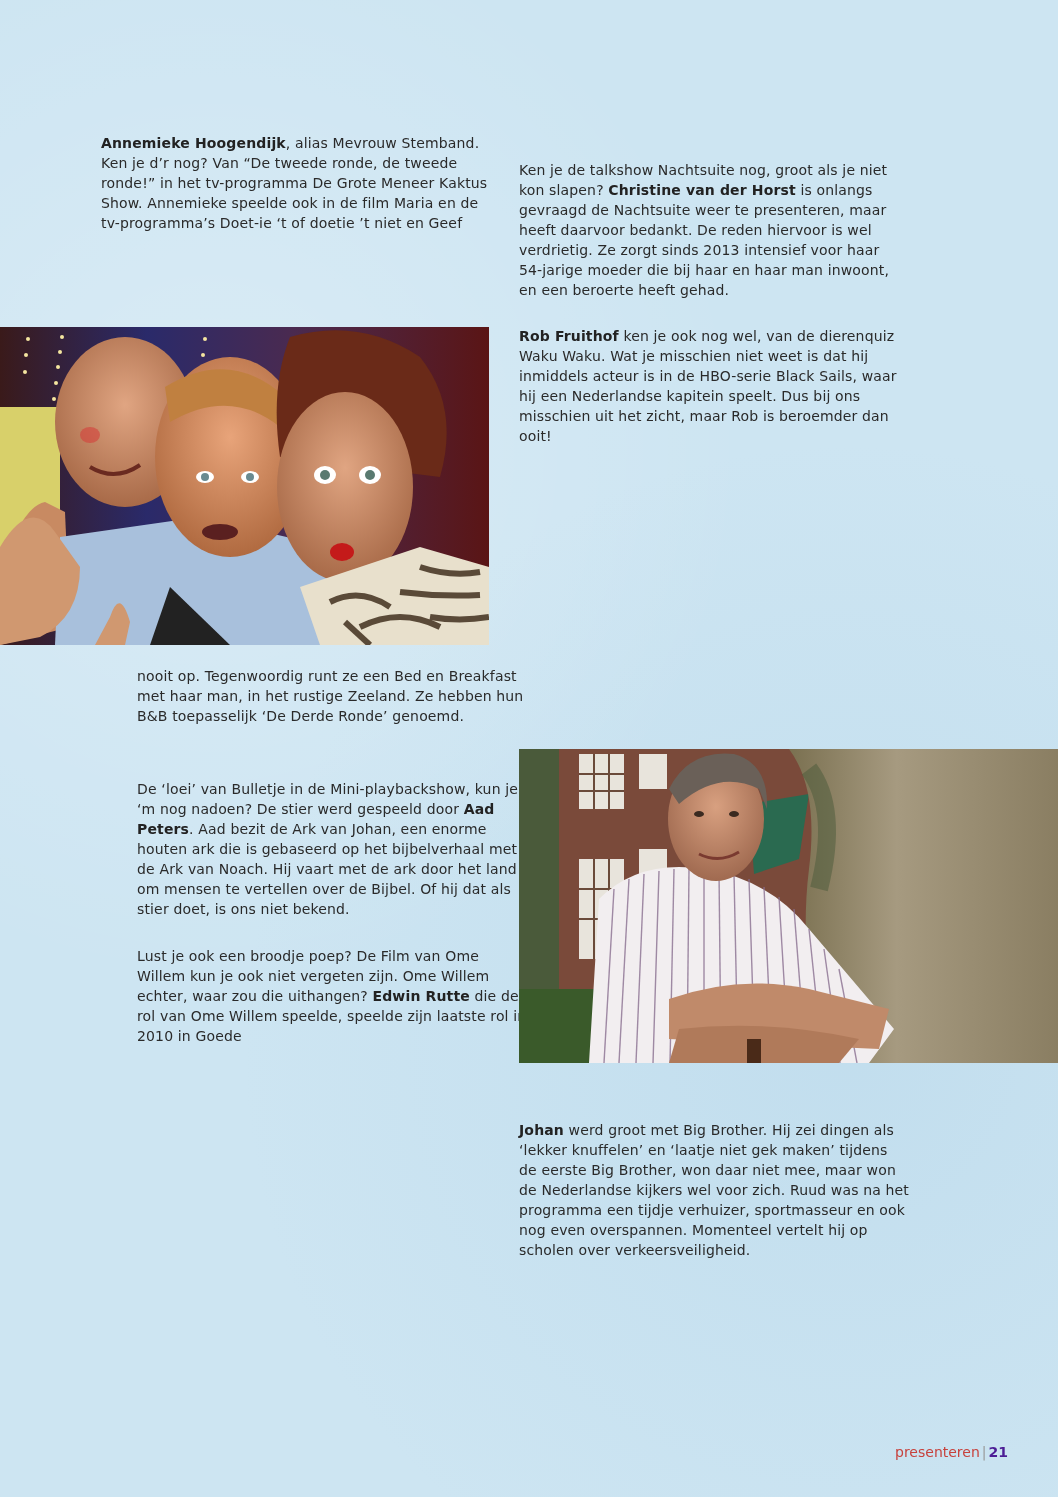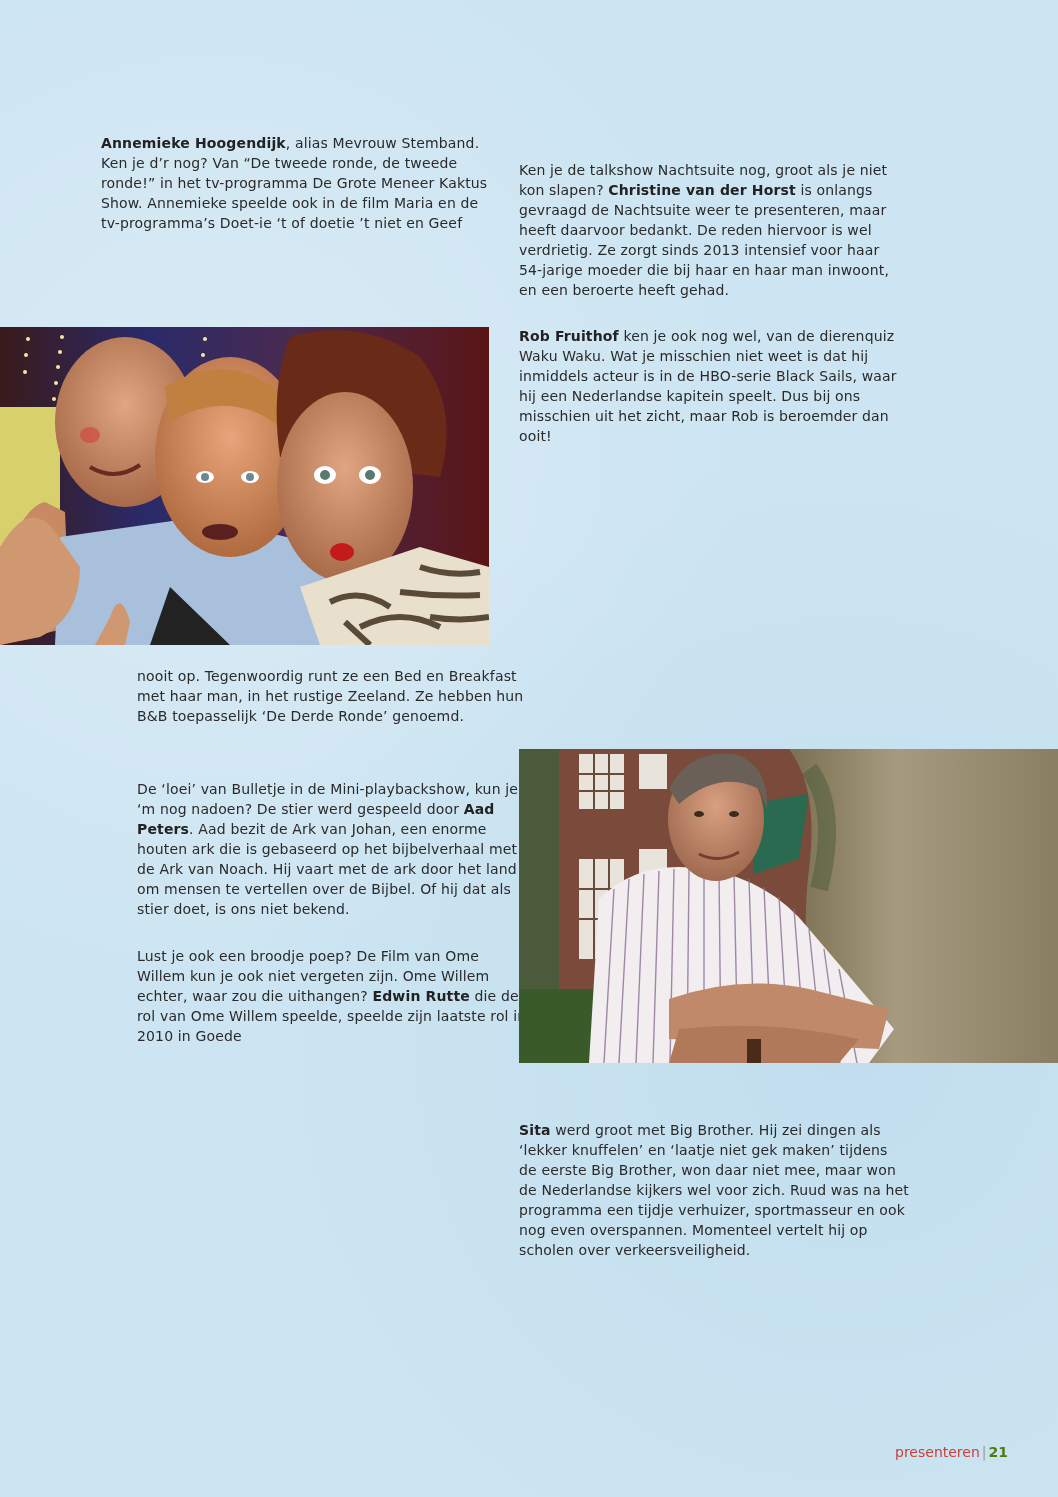--- a/index.html
+++ b/index.html
@@ -12,21 +12,21 @@
       font-family: "DejaVu Sans", sans-serif;
       color: #2a2a2a;
     }
     .col { position: absolute; font-size: 14px; line-height: 20px; letter-spacing: 0.15px; }
     .col p { margin: 0; white-space: pre-line; }
     .col b { font-weight: bold; color: #222; }
     .photo { position: absolute; overflow: hidden; }
     .footer { position: absolute; right: 50px; top: 1444px; font-size: 14px; }
     .footer .brand { color: #c7423d; }
     .footer .sep { color: #999; margin: 0 2px; }
-    .footer .num { color: #4d7c0f; font-weight: bold; }
+    .footer .num { color: #4c1d95; font-weight: bold; }
   </style>
 </head>
 <body>
 
 <div class="col" style="left:101px; top:133px; width:392px;">
   <p><b>Annemieke Hoogendijk</b><span>, alias Mevrouw Stemband. Ken je d’r nog? Van “De tweede ronde, de tweede ronde!” in het tv-programma De Grote Meneer Kaktus Show. Annemieke speelde ook in de film Maria en de tv-programma’s Doet-ie ‘t of doetie ’t niet en Geef</span></p>
 </div>
 
 <div class="photo" style="left:0; top:327px; width:489px; height:318px;">
   <svg width="489" height="318" viewBox="0 0 489 318">
@@ -170,18 +170,18 @@
     <ellipse cx="180" cy="65" rx="5" ry="3" fill="#3a2a20"></ellipse>
     <ellipse cx="215" cy="65" rx="5" ry="3" fill="#3a2a20"></ellipse>
     <path d="M180 105 Q200 115 220 103" stroke="#7a3a30" stroke-width="3" fill="none"></path>
     <path d="M150 250 Q220 225 290 240 L370 260 L360 300 L250 295 L150 290 Z" fill="#c08a6a"></path>
     <path d="M160 280 Q250 270 340 290 L320 314 L150 314 Z" fill="#b07a5a"></path>
     <rect x="228" y="290" width="14" height="24" fill="#4a2a18"></rect>
   </svg>
 </div>
 
 <div class="col" style="left:519px; top:1120px; width:390px;">
-  <p><b>Sita</b><span> werd groot met Big Brother. Hij zei dingen als ‘lekker knuffelen’ en ‘laatje niet gek maken’ tijdens de eerste Big Brother, won daar niet mee, maar won de Nederlandse kijkers wel voor zich. Ruud was na het programma een tijdje verhuizer, sportmasseur en ook nog even overspannen. Momenteel vertelt hij op scholen over verkeersveiligheid.</span></p>
+  <p><b>Johan</b><span> werd groot met Big Brother. Hij zei dingen als ‘lekker knuffelen’ en ‘laatje niet gek maken’ tijdens de eerste Big Brother, won daar niet mee, maar won de Nederlandse kijkers wel voor zich. Ruud was na het programma een tijdje verhuizer, sportmasseur en ook nog even overspannen. Momenteel vertelt hij op scholen over verkeersveiligheid.</span></p>
 </div>
 
 <div class="footer">
   <span class="brand">presenteren</span><span class="sep">|</span><span class="num">21</span>
 </div>
 
 </body></html>

